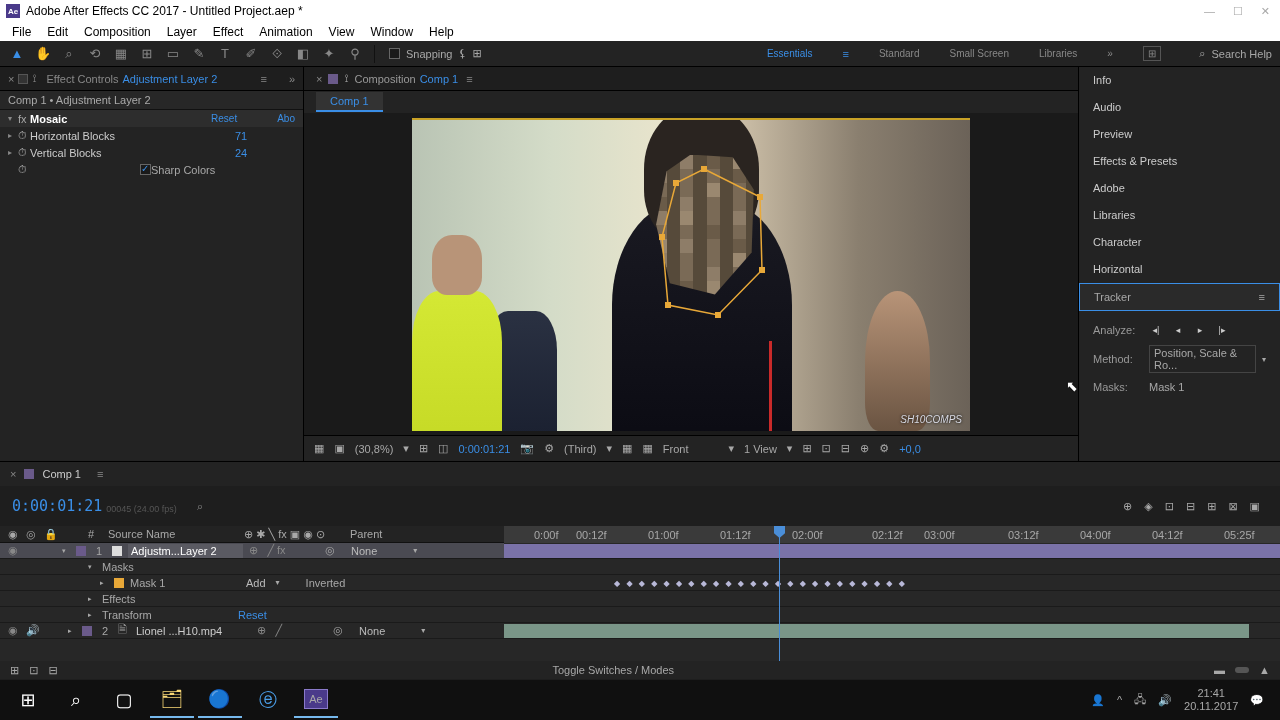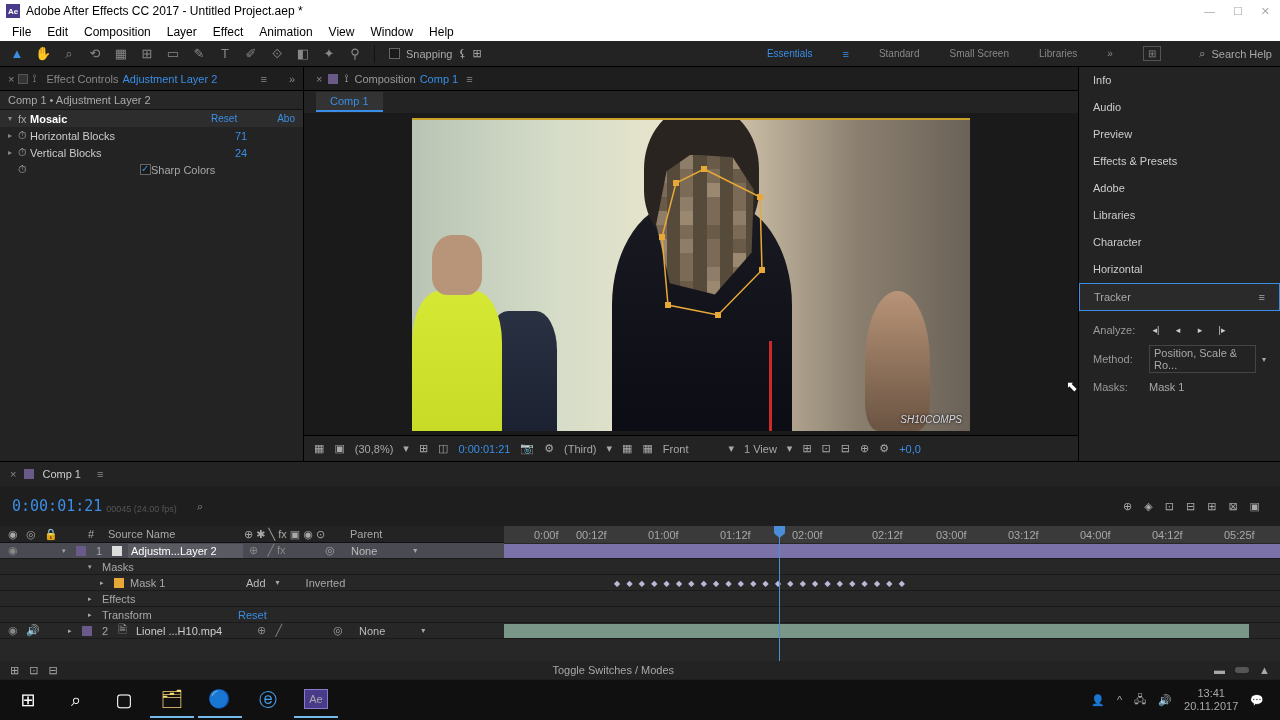--- a/index.html
+++ b/index.html
@@ -487,21 +487,21 @@
       </div>
     </div>
     <div class="tl-right">
       <div class="tl-ruler">
         <span style="left:2px;padding-left:28px;">0:00f</span>
         <span style="left:72px;">00:12f</span>
         <span style="left:144px;">01:00f</span>
         <span style="left:216px;">01:12f</span>
         <span style="left:288px;">02:00f</span>
         <span style="left:360px;margin-left:8px;">02:12f</span>
-        <span style="left:432px;">03:00f</span>
+        <span style="left:420px;">03:00f</span>
         <span style="left:504px;">03:12f</span>
         <span style="left:576px;">04:00f</span>
         <span style="left:648px;">04:12f</span>
         <span style="left:720px;">05:25f</span>
       </div>
       <div class="tl-track">
           <div class="tl-bar purple"></div>
         </div>
       <div class="tl-track"></div>
       <div class="tl-track">
@@ -535,18 +535,18 @@
   <div class="tb-item" style="color:#4a9ee8;">ⓔ</div>
   <div class="tb-item active">
       <span style="background:#4a3a8a;padding:3px 4px;font-size:11px;border:1px solid #8a7aca;">Ae</span>
     </div>
   <div class="tb-tray">
     <span>👤</span>
     <span>^</span>
     <span>🖧</span>
     <span>🔊</span>
     <div class="tb-time">
-      <div>13:41</div>
+      <div>21:41</div>
       <div>20.11.2017</div>
     </div>
     <span>💬</span>
   </div>
 </div>
 
 </body></html>

